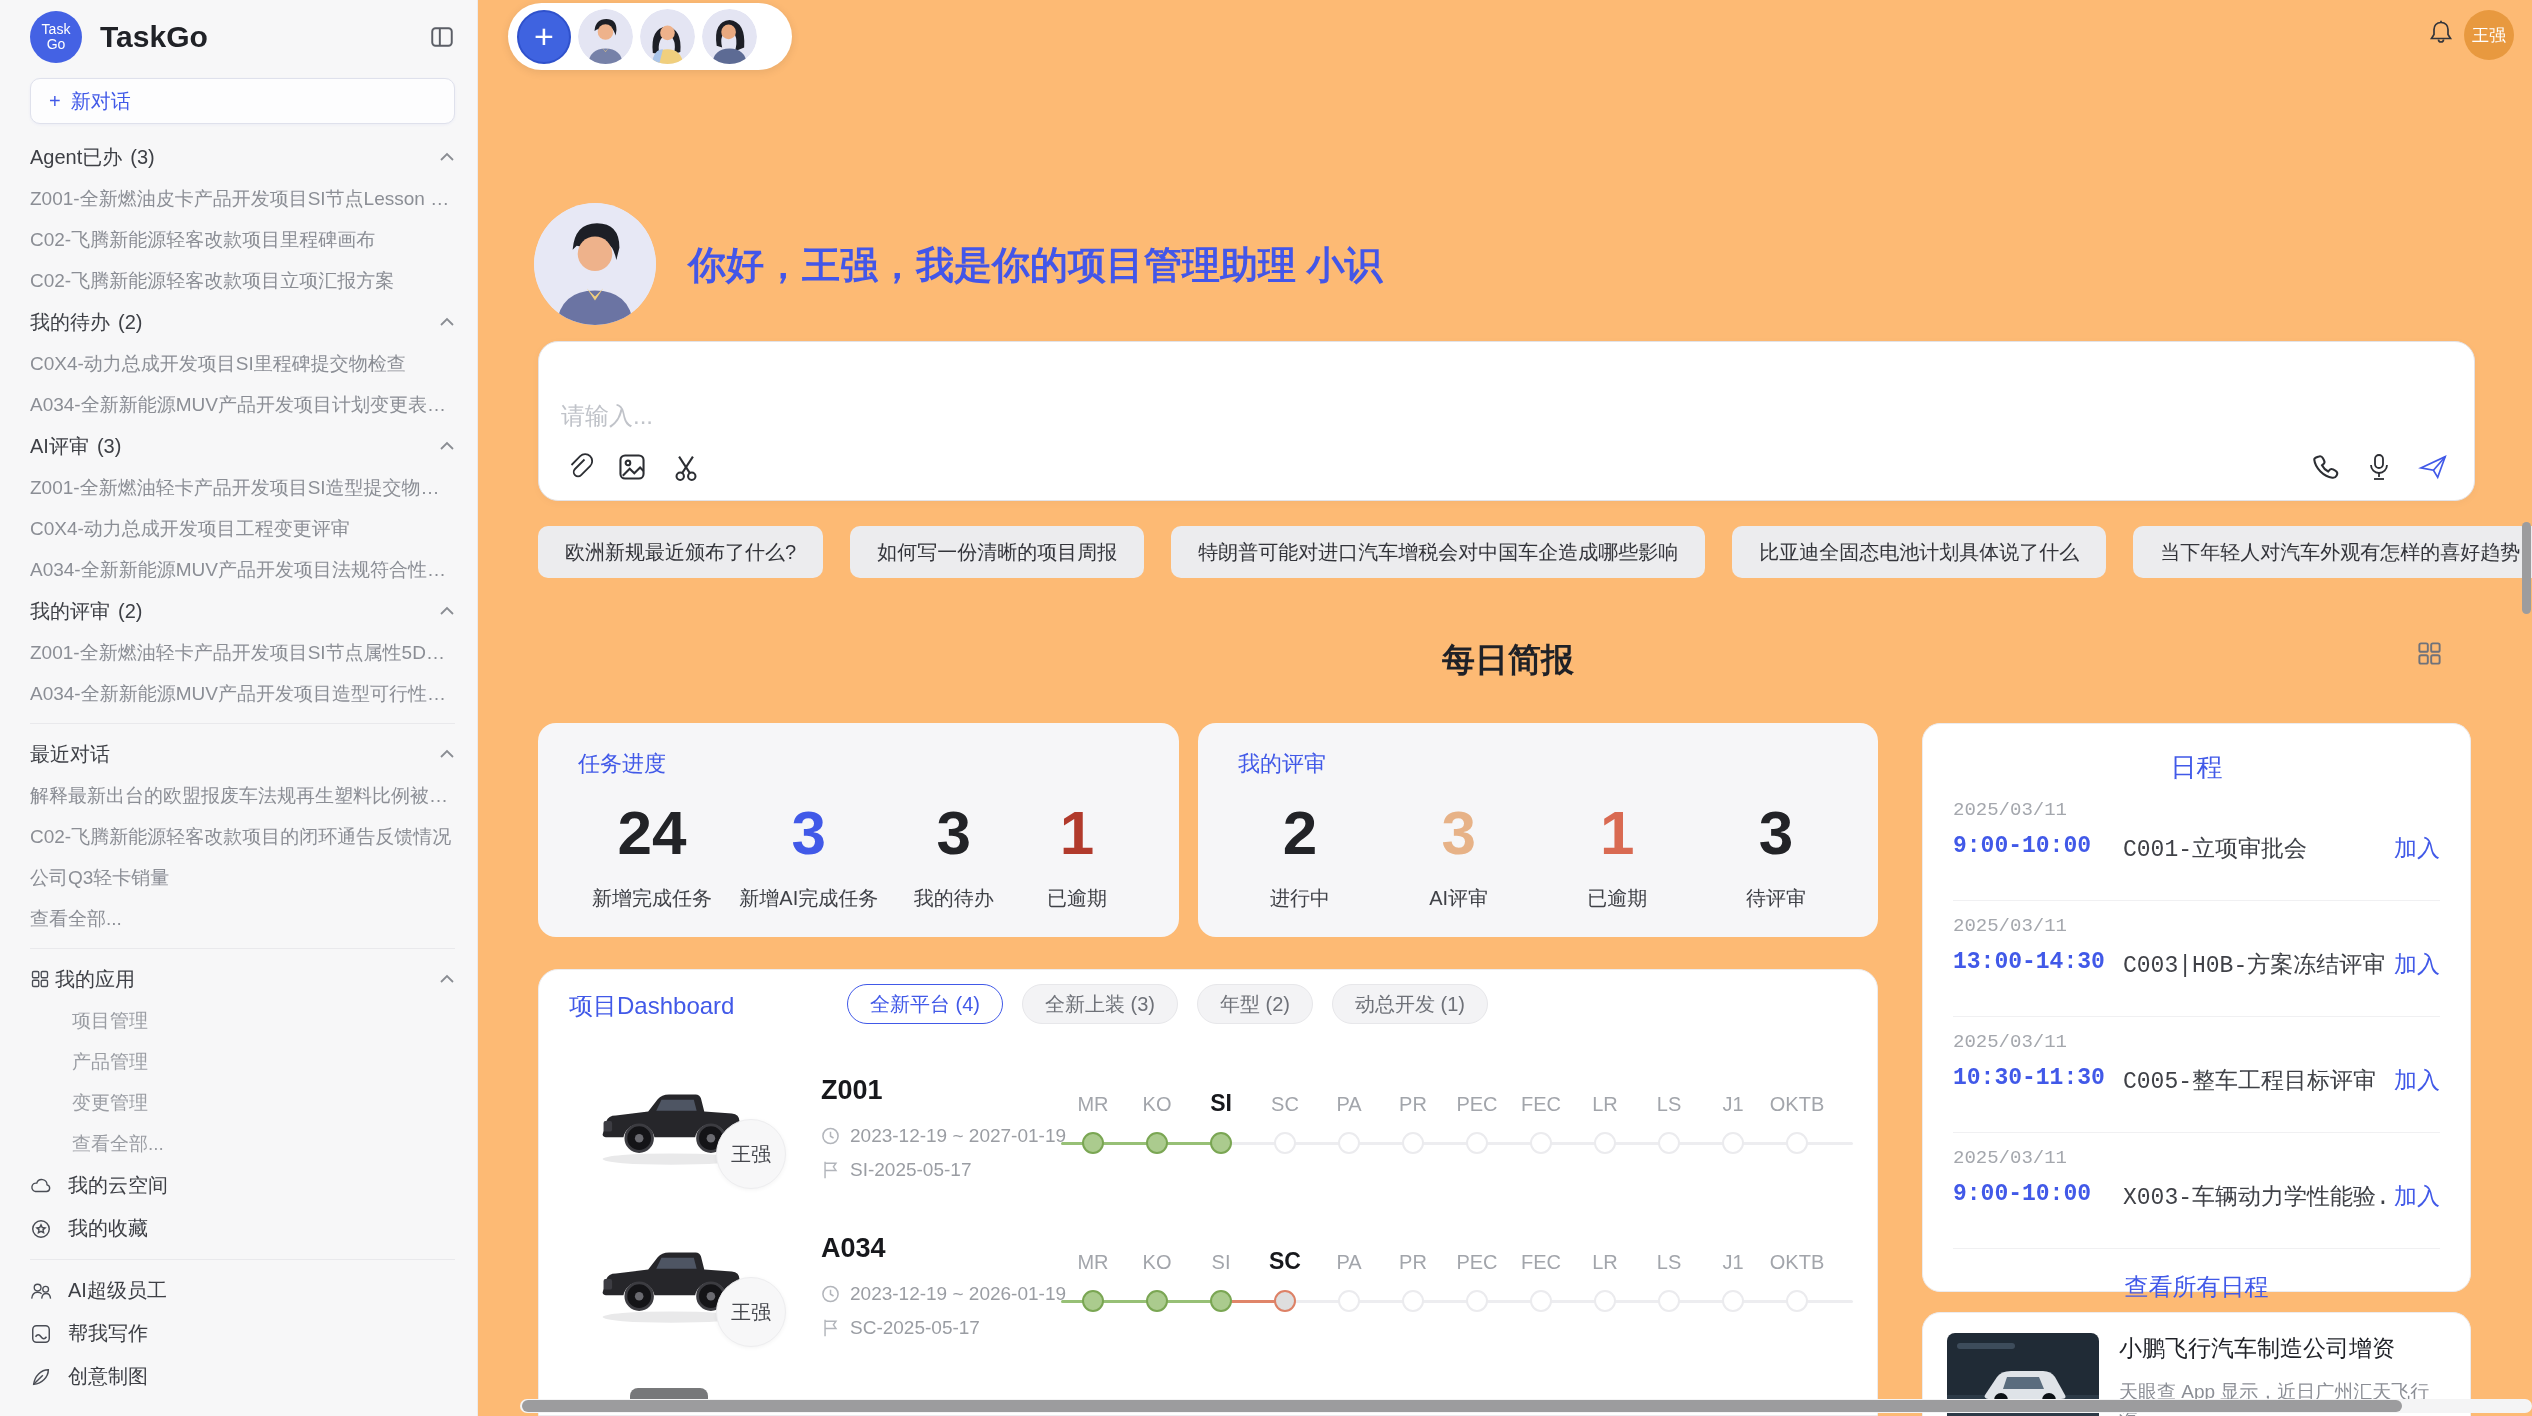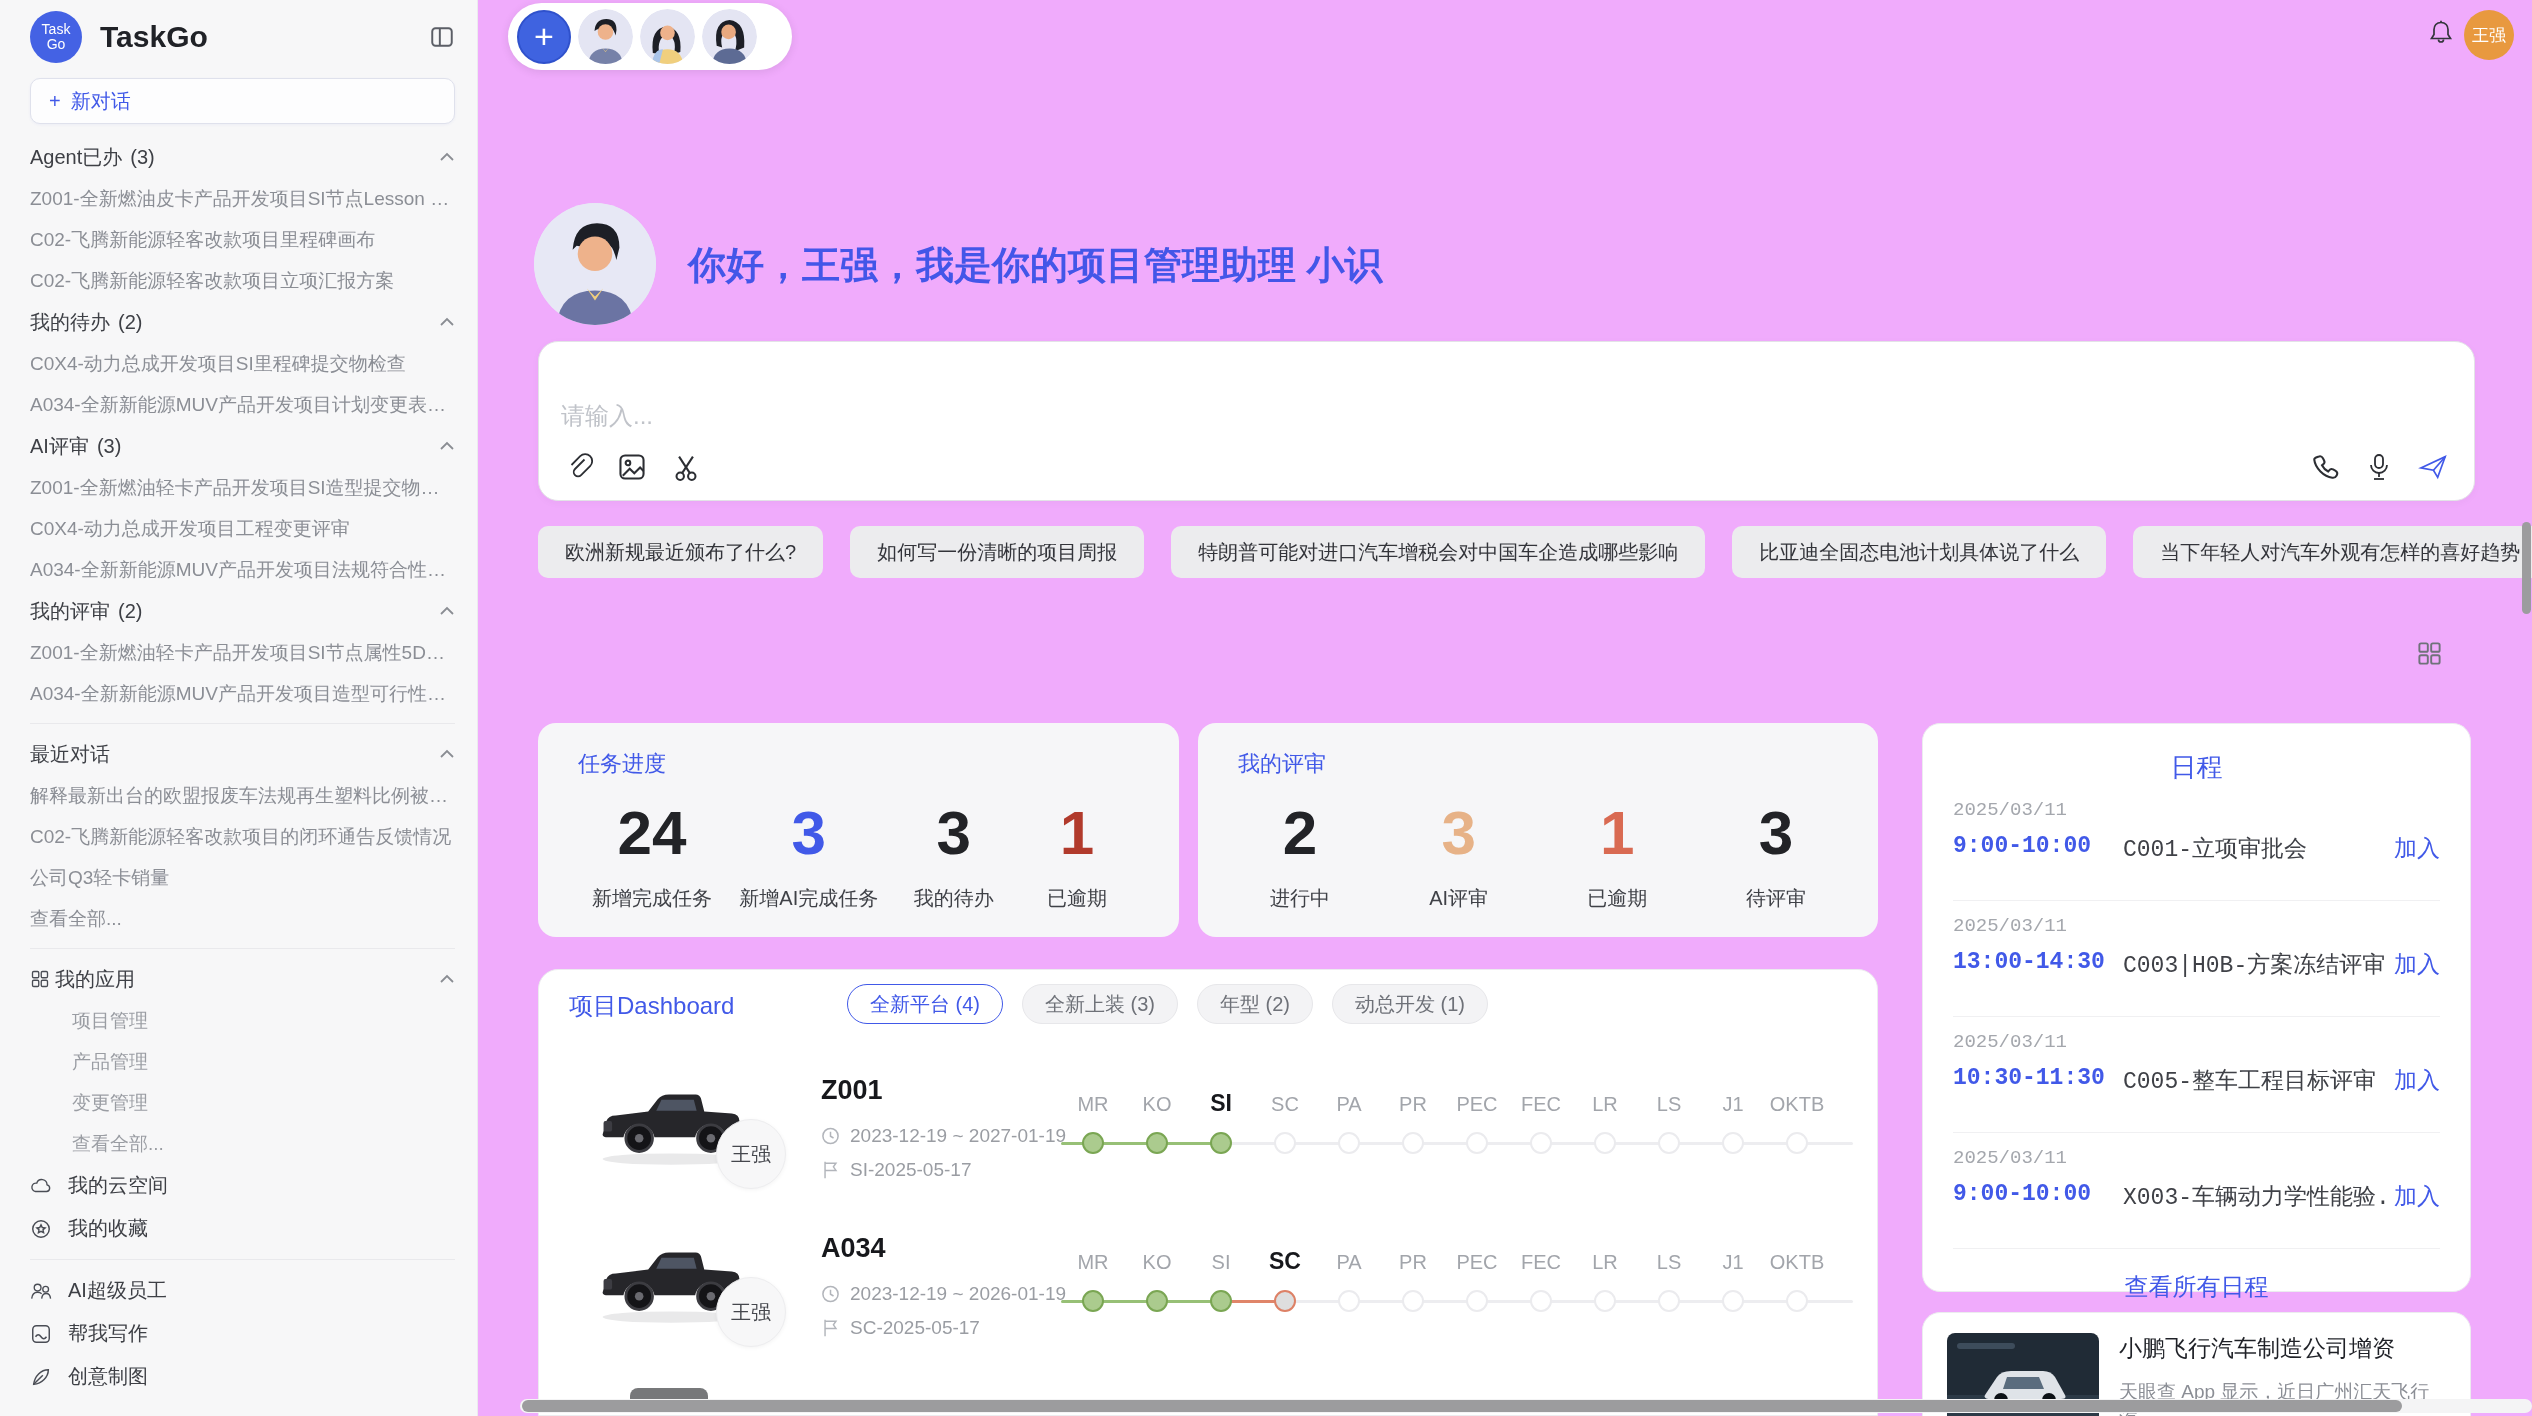--- a/index.html
+++ b/index.html
@@ -1,18 +1,18 @@
 <!DOCTYPE html>
 <html><head>
 <meta charset="utf-8">
 <style>
   * { margin:0; padding:0; box-sizing:border-box; }
   html,body { width:2532px; height:1416px; overflow:hidden; background:#fff;
     font-family:"Liberation Sans","DejaVu Sans",sans-serif; }
-  #app { position:relative; width:2532px; height:1416px; overflow:hidden; background:#f0abfc; }
+  #app { position:relative; width:2532px; height:1416px; overflow:hidden; background:#fdba74; }
   svg { display:block; }
 
   
   #sidebar { position:absolute; left:0; top:0; width:478px; height:1416px;
     background:#f7f7f8; border-right:1px solid #ebebee; padding:10px 22px 0 30px; }
   .sb-header { display:flex; align-items:center; gap:14px; height:54px; }
   .logo-circle { width:52px; height:52px; border-radius:50%; background:#4462e4; color:#fff;
     display:flex; flex-direction:column; align-items:center; justify-content:center;
     font-size:14px; line-height:15px; font-weight:500; }
   .sb-title { font-size:30px; font-weight:700; color:#202227; flex:1; margin-left:4px; }
@@ -415,20 +415,21 @@
   </div>
 
   <div id="chips">
       <div class="chip">欧洲新规最近颁布了什么?</div>
       <div class="chip">如何写一份清晰的项目周报</div>
       <div class="chip">特朗普可能对进口汽车增税会对中国车企造成哪些影响</div>
       <div class="chip">比亚迪全固态电池计划具体说了什么</div>
       <div class="chip">当下年轻人对汽车外观有怎样的喜好趋势</div>
     </div>
 
+  <div id="brief-title">每日简报</div>
   <svg id="brief-grid-icon">
       <use href="#sym-grid"></use>
     </svg>
 
   <div class="stat-card" id="stat-card-0">
     <div class="stat-card-title">任务进度</div>
     <div class="stats-row" id="stats-0">
         <div class="stat">
     <div class="stat-num c-dark">24</div>
     <div class="stat-label">新增完成任务</div>

